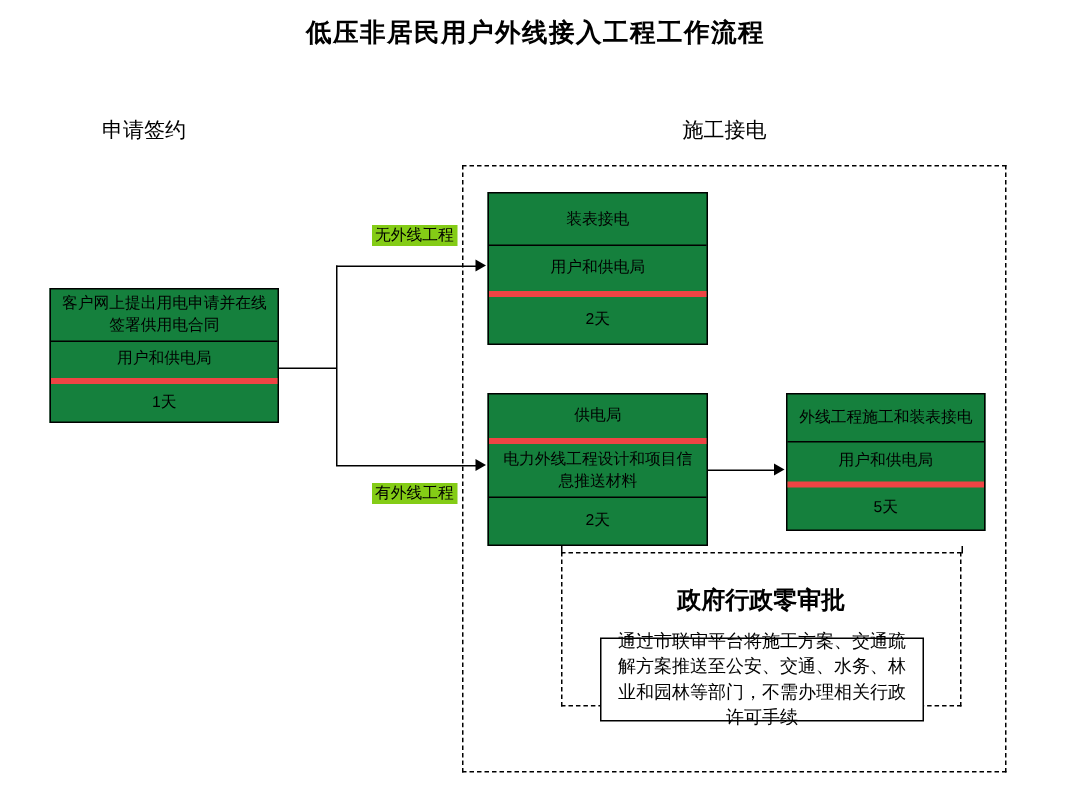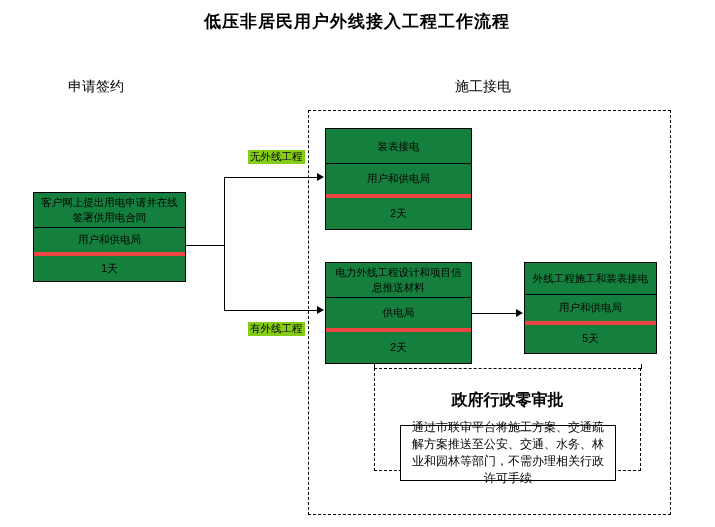--- a/index.html
+++ b/index.html
@@ -131,22 +131,22 @@
     <div class="row r-duration" style="height:32px;">1天</div>
   </div>
 
   <div class="node" style="left:325px;top:128px;width:147px;height:102px;">
     <div class="row r-title" style="height:36px;">装表接电</div>
     <div class="row r-actor" style="height:34px;">用户和供电局</div>
     <div class="row r-duration" style="height:32px;">2天</div>
   </div>
 
   <div class="node" style="left:325px;top:262px;width:147px;height:102px;">
+    <div class="row r-actor" style="height:34px;">供电局</div>
     <div class="row r-title" style="height:36px;">电力外线工程设计和项目信息推送材料</div>
-    <div class="row r-actor" style="height:34px;">供电局</div>
     <div class="row r-duration" style="height:32px;">2天</div>
   </div>
 
   <div class="node" style="left:524px;top:262px;width:133px;height:92px;">
     <div class="row r-title" style="height:36px;">外线工程施工和装表接电</div>
     <div class="row r-actor" style="height:34px;">用户和供电局</div>
     <div class="row r-duration" style="height:32px;">5天</div>
   </div>
 
   <div class="inner-caption" style="left:374px;top:390px;width:267px;">政府行政零审批</div>

